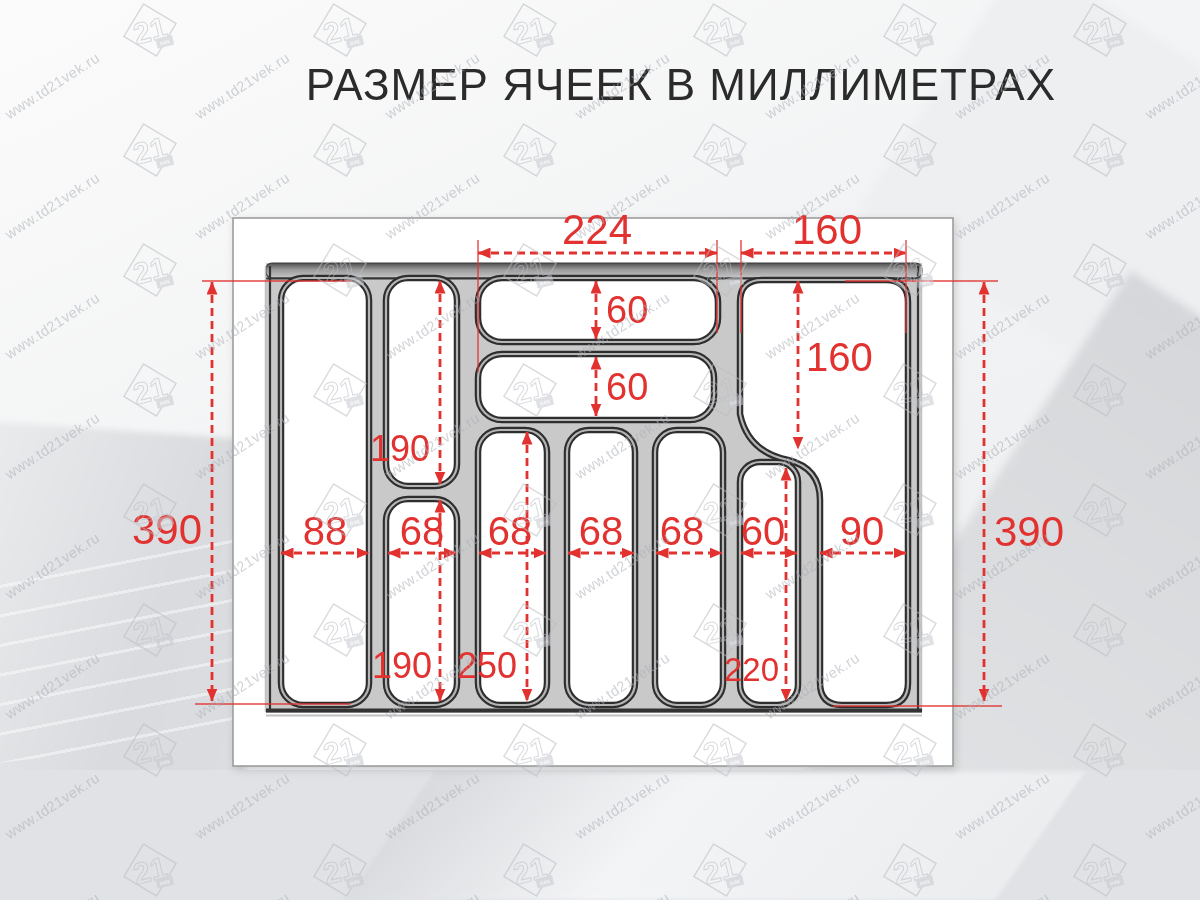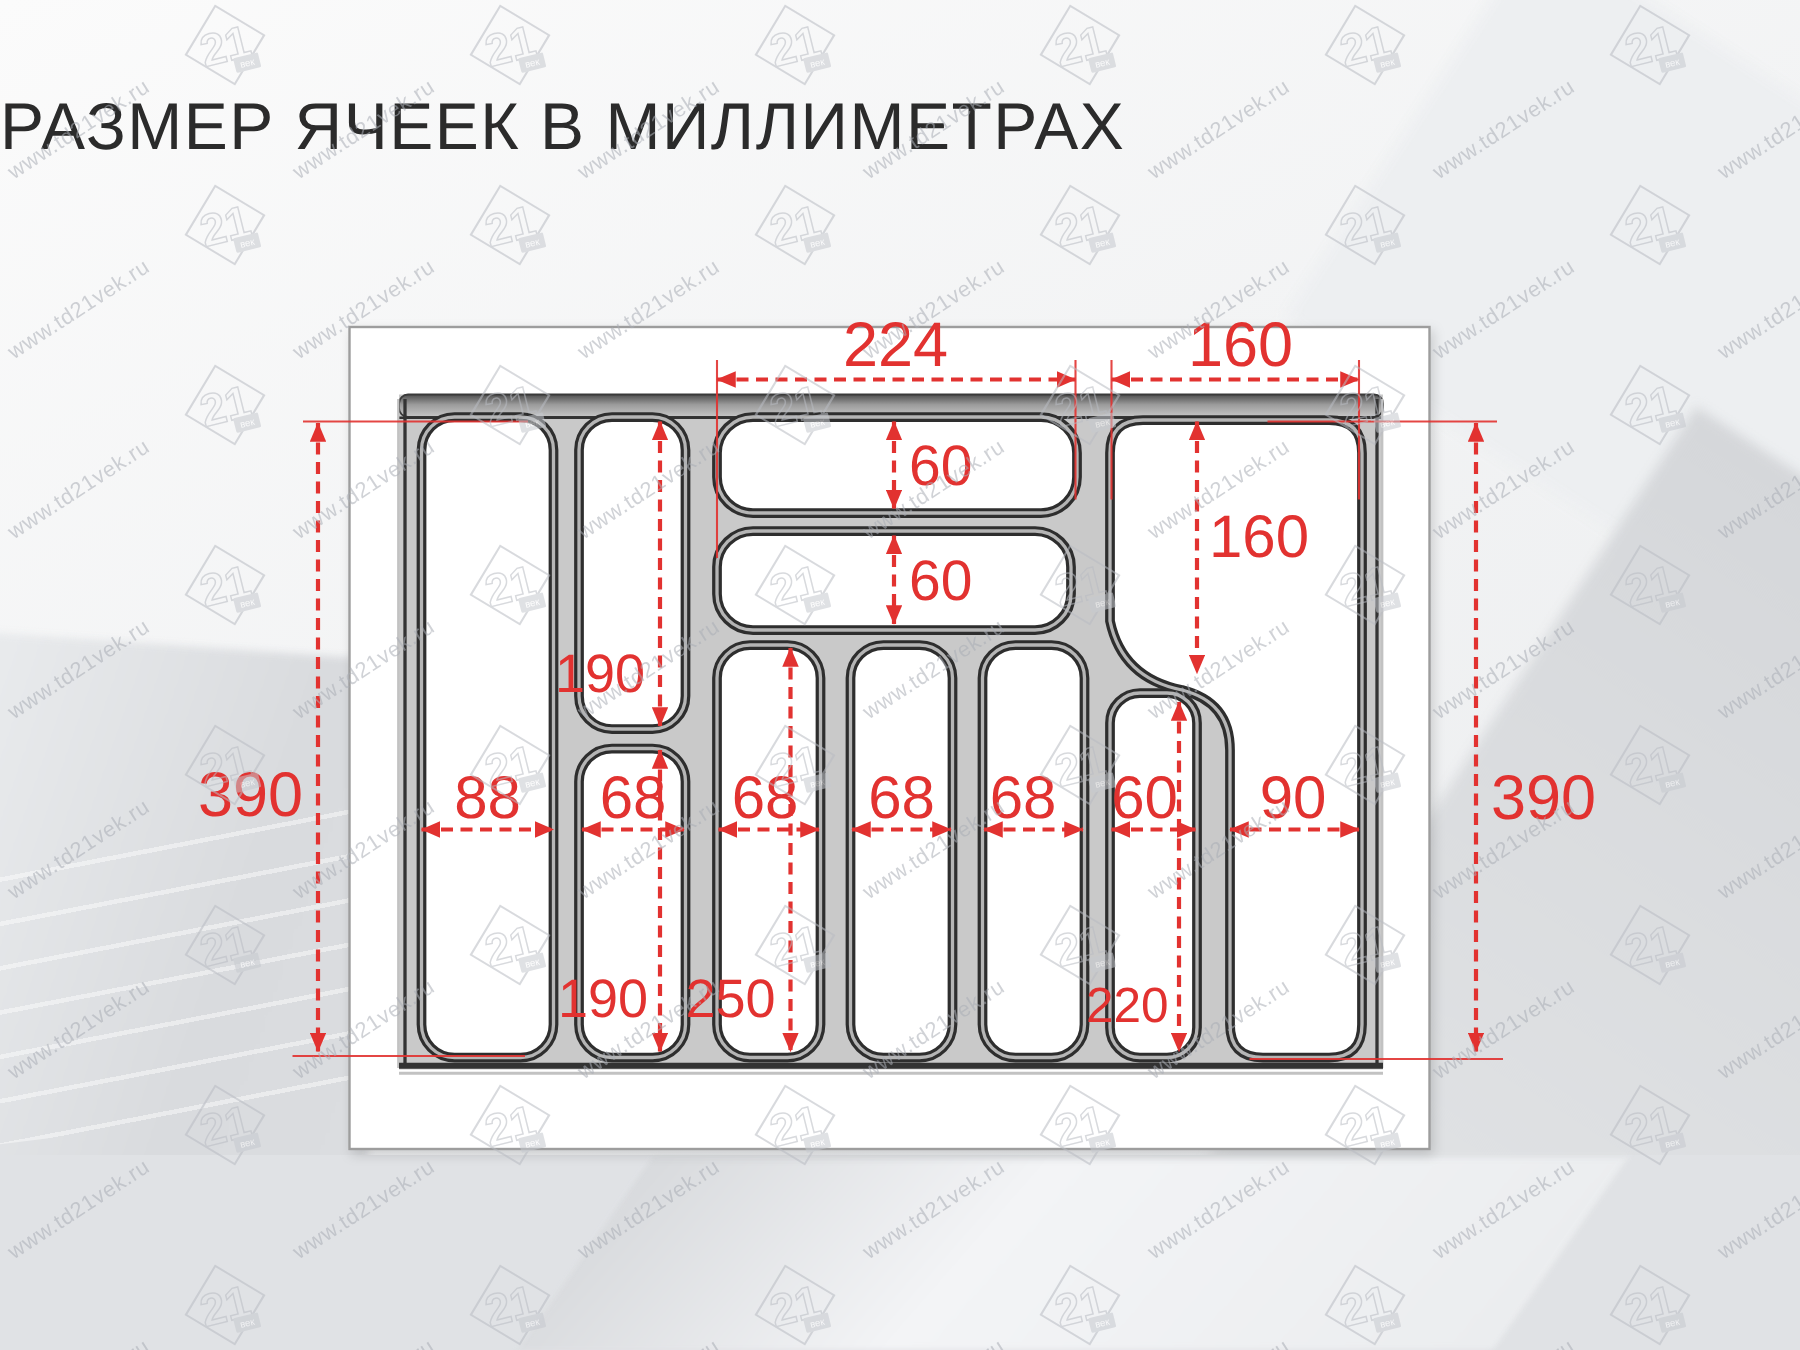--- a/index.html
+++ b/index.html
@@ -21,21 +21,21 @@
   .bg-top-right{right:-90px;top:30px;width:380px;height:310px;transform:rotate(33deg);
     background:#edeff1;filter:blur(5px);}
   .bg-right-band{right:-130px;top:330px;width:430px;height:720px;transform:rotate(33deg);
     background:linear-gradient(#d5d7da,#e3e5e7);filter:blur(4px);}
   .bg-bottom-strip{left:0;top:770px;width:1200px;height:130px;background:#e0e2e5;}
   .bg-drawer{left:390px;top:772px;width:650px;height:128px;transform:skewX(-35deg);
     background:linear-gradient(100deg,#d8dadd 0%,#f3f4f6 40%,#ebedef 100%);filter:blur(2px);}
   
   .title{
     position:absolute;top:60px;left:0;width:1056px;
-    text-align:left;font-size:44px;font-weight:400;
+    text-align:right;font-size:44px;font-weight:400;
     color:#2b2b2b;letter-spacing:1px;
   }
   
   svg.diagram{position:absolute;left:0;top:0;}
   #card{filter:drop-shadow(2px 3px 4px rgba(0,0,0,.15));}
   .cell-dark{fill:#ffffff;stroke:#2e2e2e;stroke-width:6.5;}
   .cell-light{fill:none;stroke:#b5b5b5;stroke-width:2.2;}
   .edge-dark{stroke:#333333;fill:none;}
   .edge-light{stroke:#c2c2c2;fill:none;}
   .dash{stroke:#e23230;stroke-width:2.8;stroke-dasharray:8 5;fill:none;}

